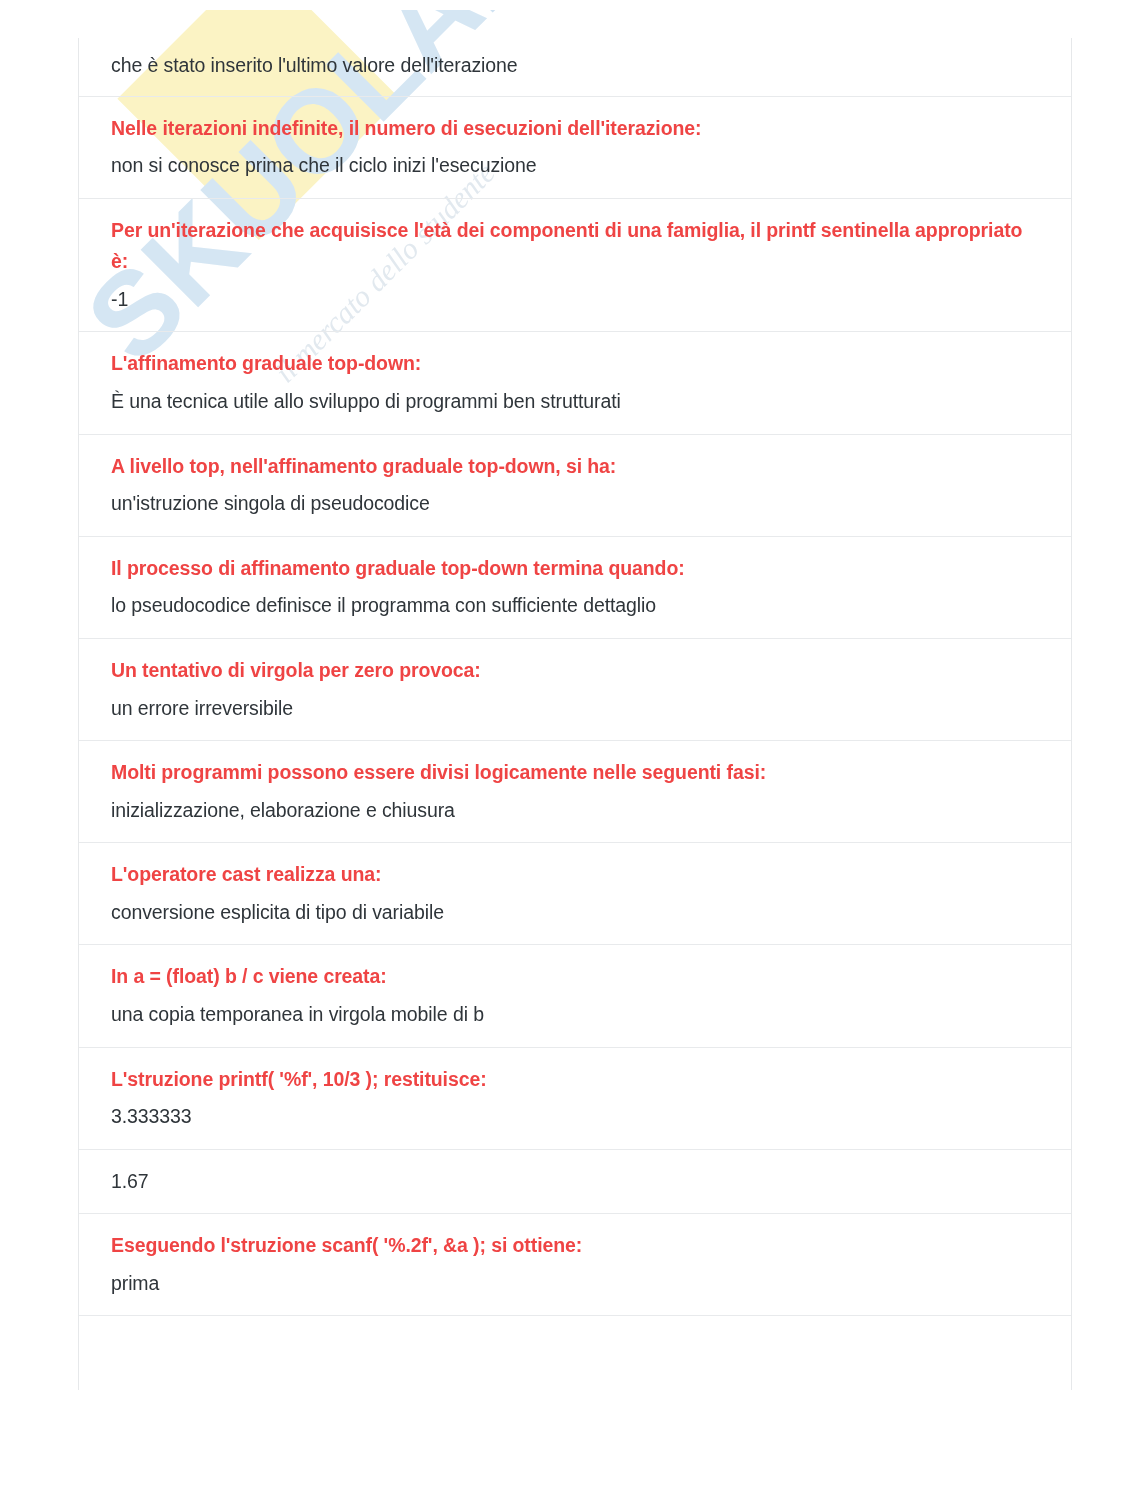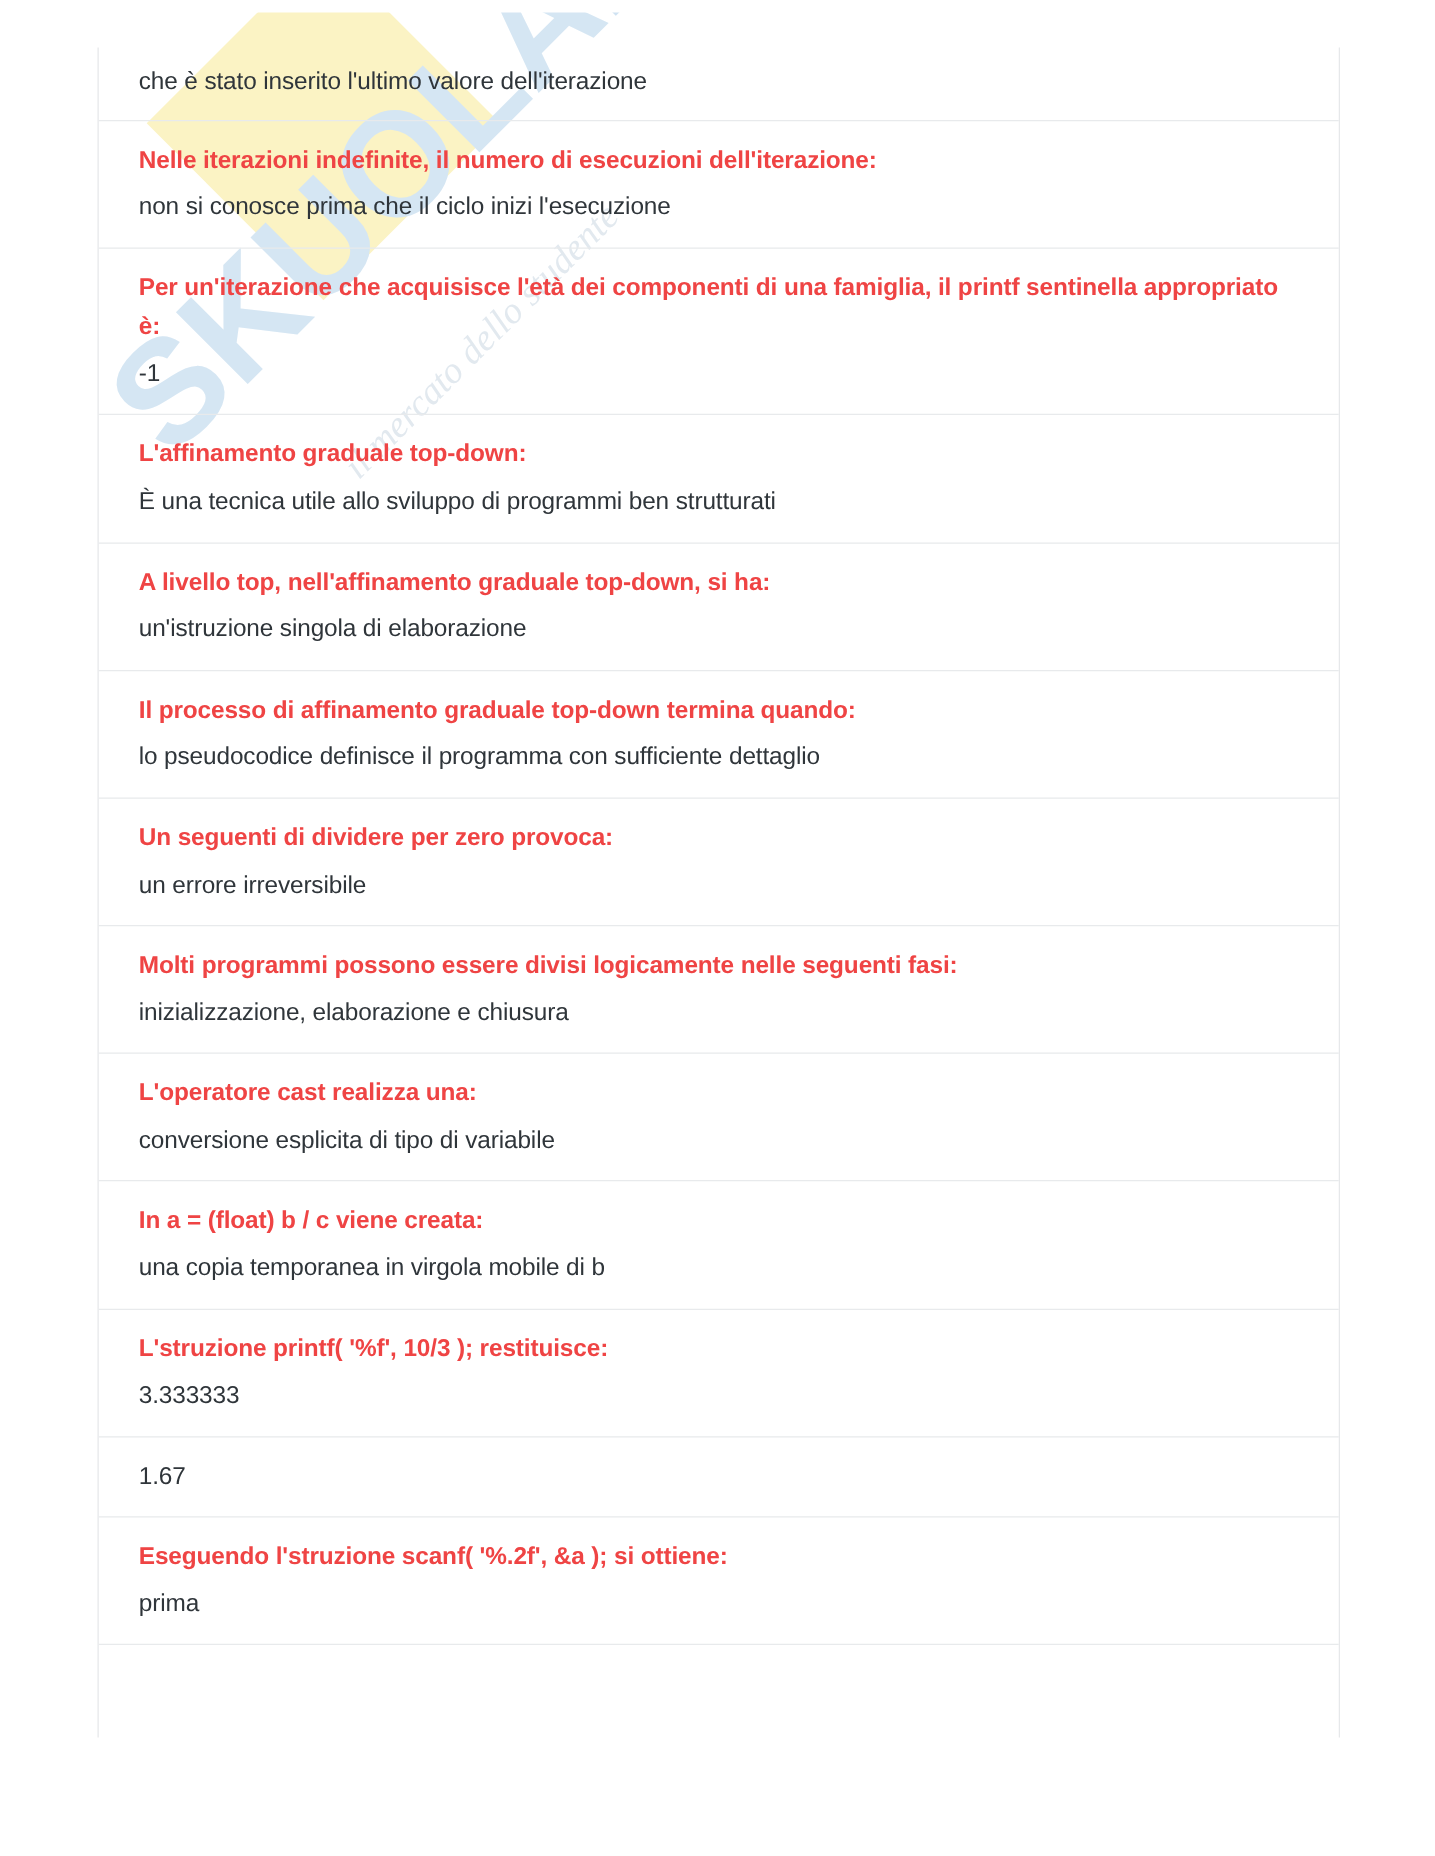--- a/index.html
+++ b/index.html
@@ -117,31 +117,31 @@
       <p class="qa-answer">-1</p>
     </div>
 
     <div class="qa-row">
       <p class="qa-question">L'affinamento graduale top-down:</p>
       <p class="qa-answer">È una tecnica utile allo sviluppo di programmi ben strutturati</p>
     </div>
 
     <div class="qa-row">
       <p class="qa-question">A livello top, nell'affinamento graduale top-down, si ha:</p>
-      <p class="qa-answer">un'istruzione singola di elaborazione</p>
+      <p class="qa-answer">un'istruzione singola di pseudocodice</p>
     </div>
 
 
     <div class="qa-row">
       <p class="qa-question">Il processo di affinamento graduale top-down termina quando:</p>
       <p class="qa-answer">lo pseudocodice definisce il programma con sufficiente dettaglio</p>
     </div>
 
     <div class="qa-row">
-      <p class="qa-question">Un seguenti di dividere per zero provoca:</p>
+      <p class="qa-question">Un tentativo di virgola per zero provoca:</p>
       <p class="qa-answer">un errore irreversibile</p>
     </div>
 
     <div class="qa-row">
       <p class="qa-question">Molti programmi possono essere divisi logicamente nelle seguenti fasi:</p>
       <p class="qa-answer">inizializzazione, elaborazione e chiusura</p>
     </div>
 
     <div class="qa-row">
       <p class="qa-question">L'operatore cast realizza una:</p>

